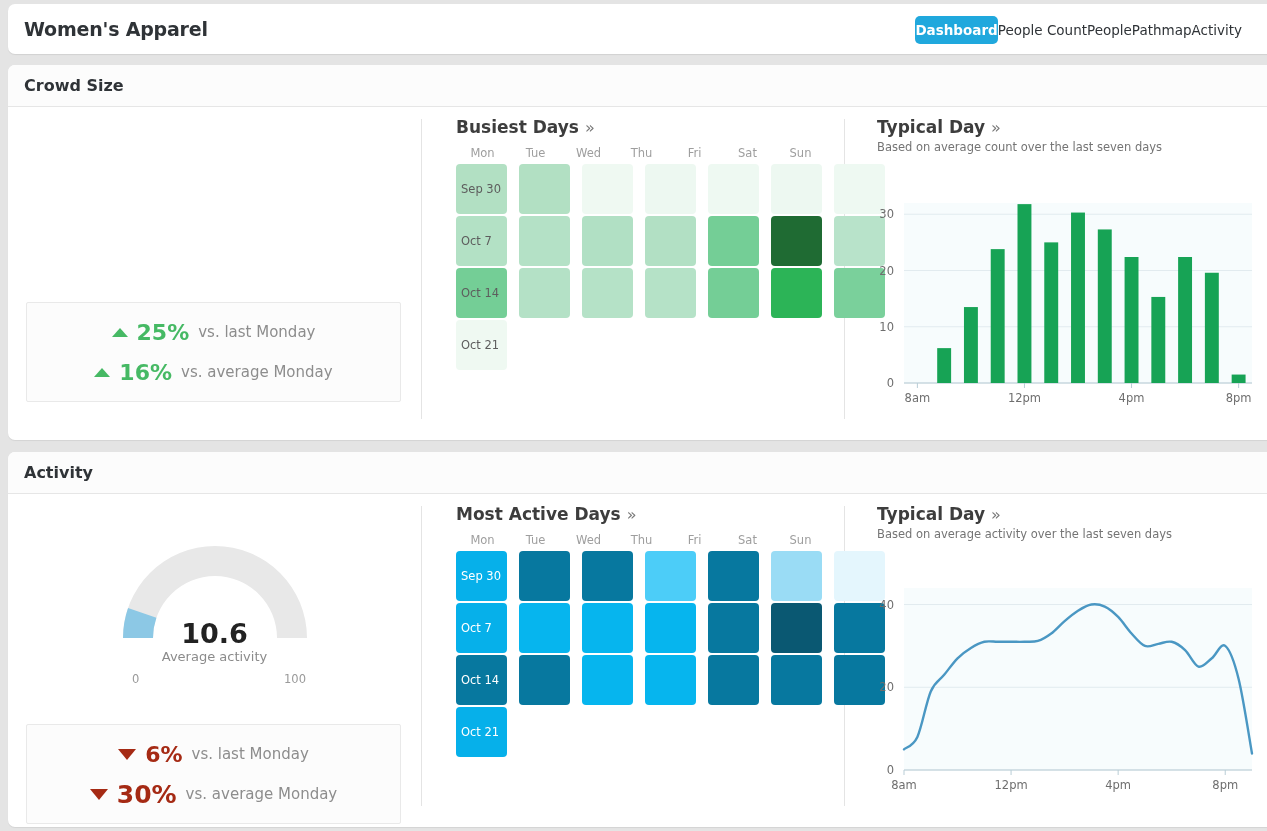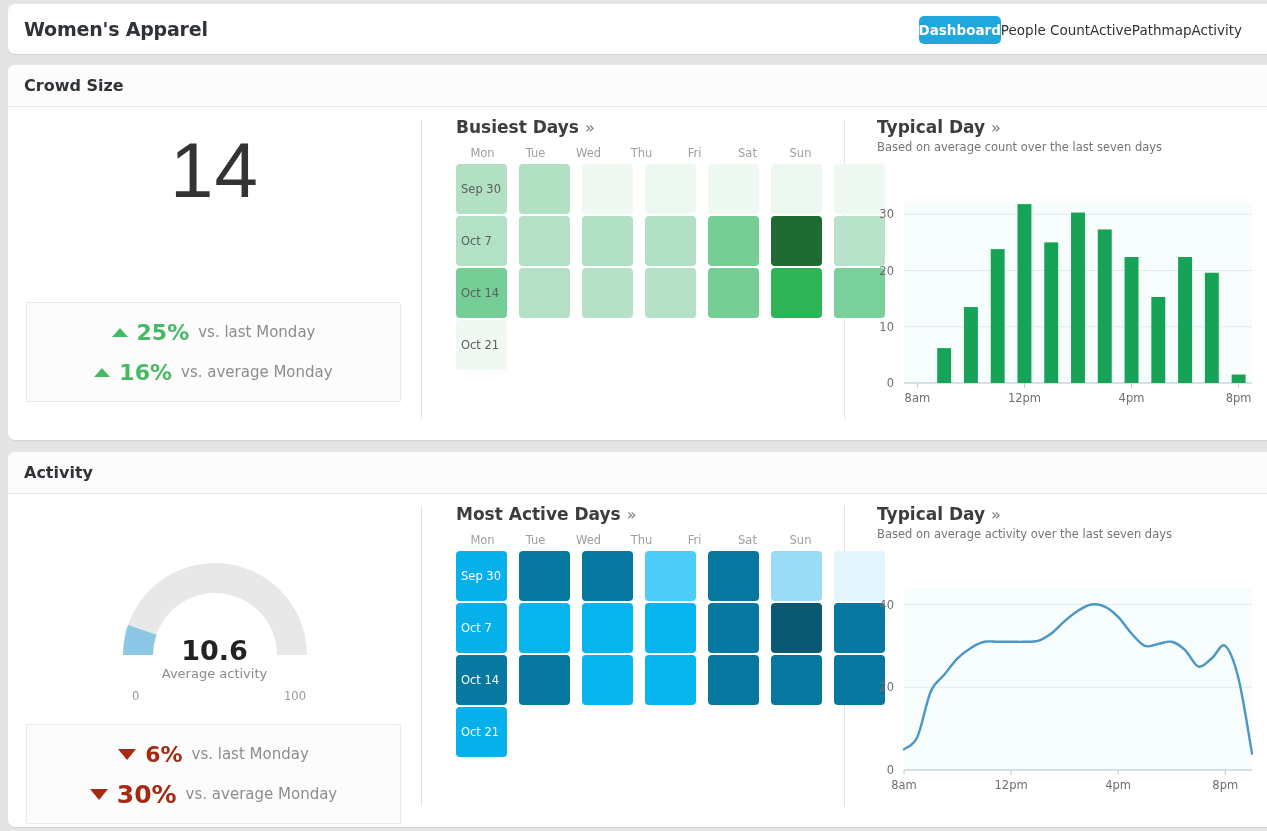--- a/index.html
+++ b/index.html
@@ -75,21 +75,21 @@
   .tri { width: 0; height: 0; }
   .tri.up { border-left: 8px solid transparent; border-right: 8px solid transparent; border-bottom: 9px solid #46b964; }
   .tri.down { border-left: 9px solid transparent; border-right: 9px solid transparent; border-top: 11px solid #a52a14; }
   .pct { font-size: 22px; font-weight: bold; }
   .pct.up { color: #46b964; }
   .pct.down { color: #a52a14; }
   .pct.big { font-size: 25px; }
   .stat-txt { font-size: 15px; color: #8d8d8d; }
 
   
-  .gauge-wrap { position: absolute; left: 0; top: 57px; width: 413px; height: 160px; }
+  .gauge-wrap { position: absolute; left: 0; top: 40px; width: 413px; height: 160px; }
   .gauge-svg { position: absolute; left: 50%; transform: translateX(-50%); top: 0; }
   .gauge-val {
     position: absolute; left: 0; top: 84px; width: 413px; text-align: center;
     font-size: 27px; font-weight: bold; color: #222;
   }
   .gauge-sub {
     position: absolute; left: 0; top: 115px; width: 413px; text-align: center;
     font-size: 13px; color: #8b8b8b;
   }
   .gauge-min { position: absolute; left: 124px; top: 138px; font-size: 11.5px; color: #9a9a9a; }
@@ -131,36 +131,35 @@
 </head>
 <body>
 
 <div class="page">
 
   <div class="topbar">
     <div class="app-title">Women's Apparel</div>
     <div class="nav">
       <div class="nav-item active">Dashboard</div>
       <div class="nav-item">People Count</div>
-      <div class="nav-item">Active</div>
+      <div class="nav-item">People</div>
       <div class="nav-item">Pathmap</div>
       <div class="nav-item">Activity</div>
     </div>
   </div>
 
   <div class="panel panel-crowd">
     <div class="panel-head">
       <div class="panel-title">Crowd Size</div>
     </div>
     <div class="panel-body">
       <div class="vdiv vdiv-a"></div>
       <div class="vdiv vdiv-b"></div>
 
       <div class="col-left">
-        <div class="bignum">14</div>
         <div class="statbox statbox-crowd">
           <div class="statrow r1">
             <span class="tri up"></span>
             <span class="pct up">25%</span>
             <span class="stat-txt">vs. last Monday</span>
           </div>
           <div class="statrow">
             <span class="tri up"></span>
             <span class="pct up">16%</span>
             <span class="stat-txt">vs. average Monday</span>

